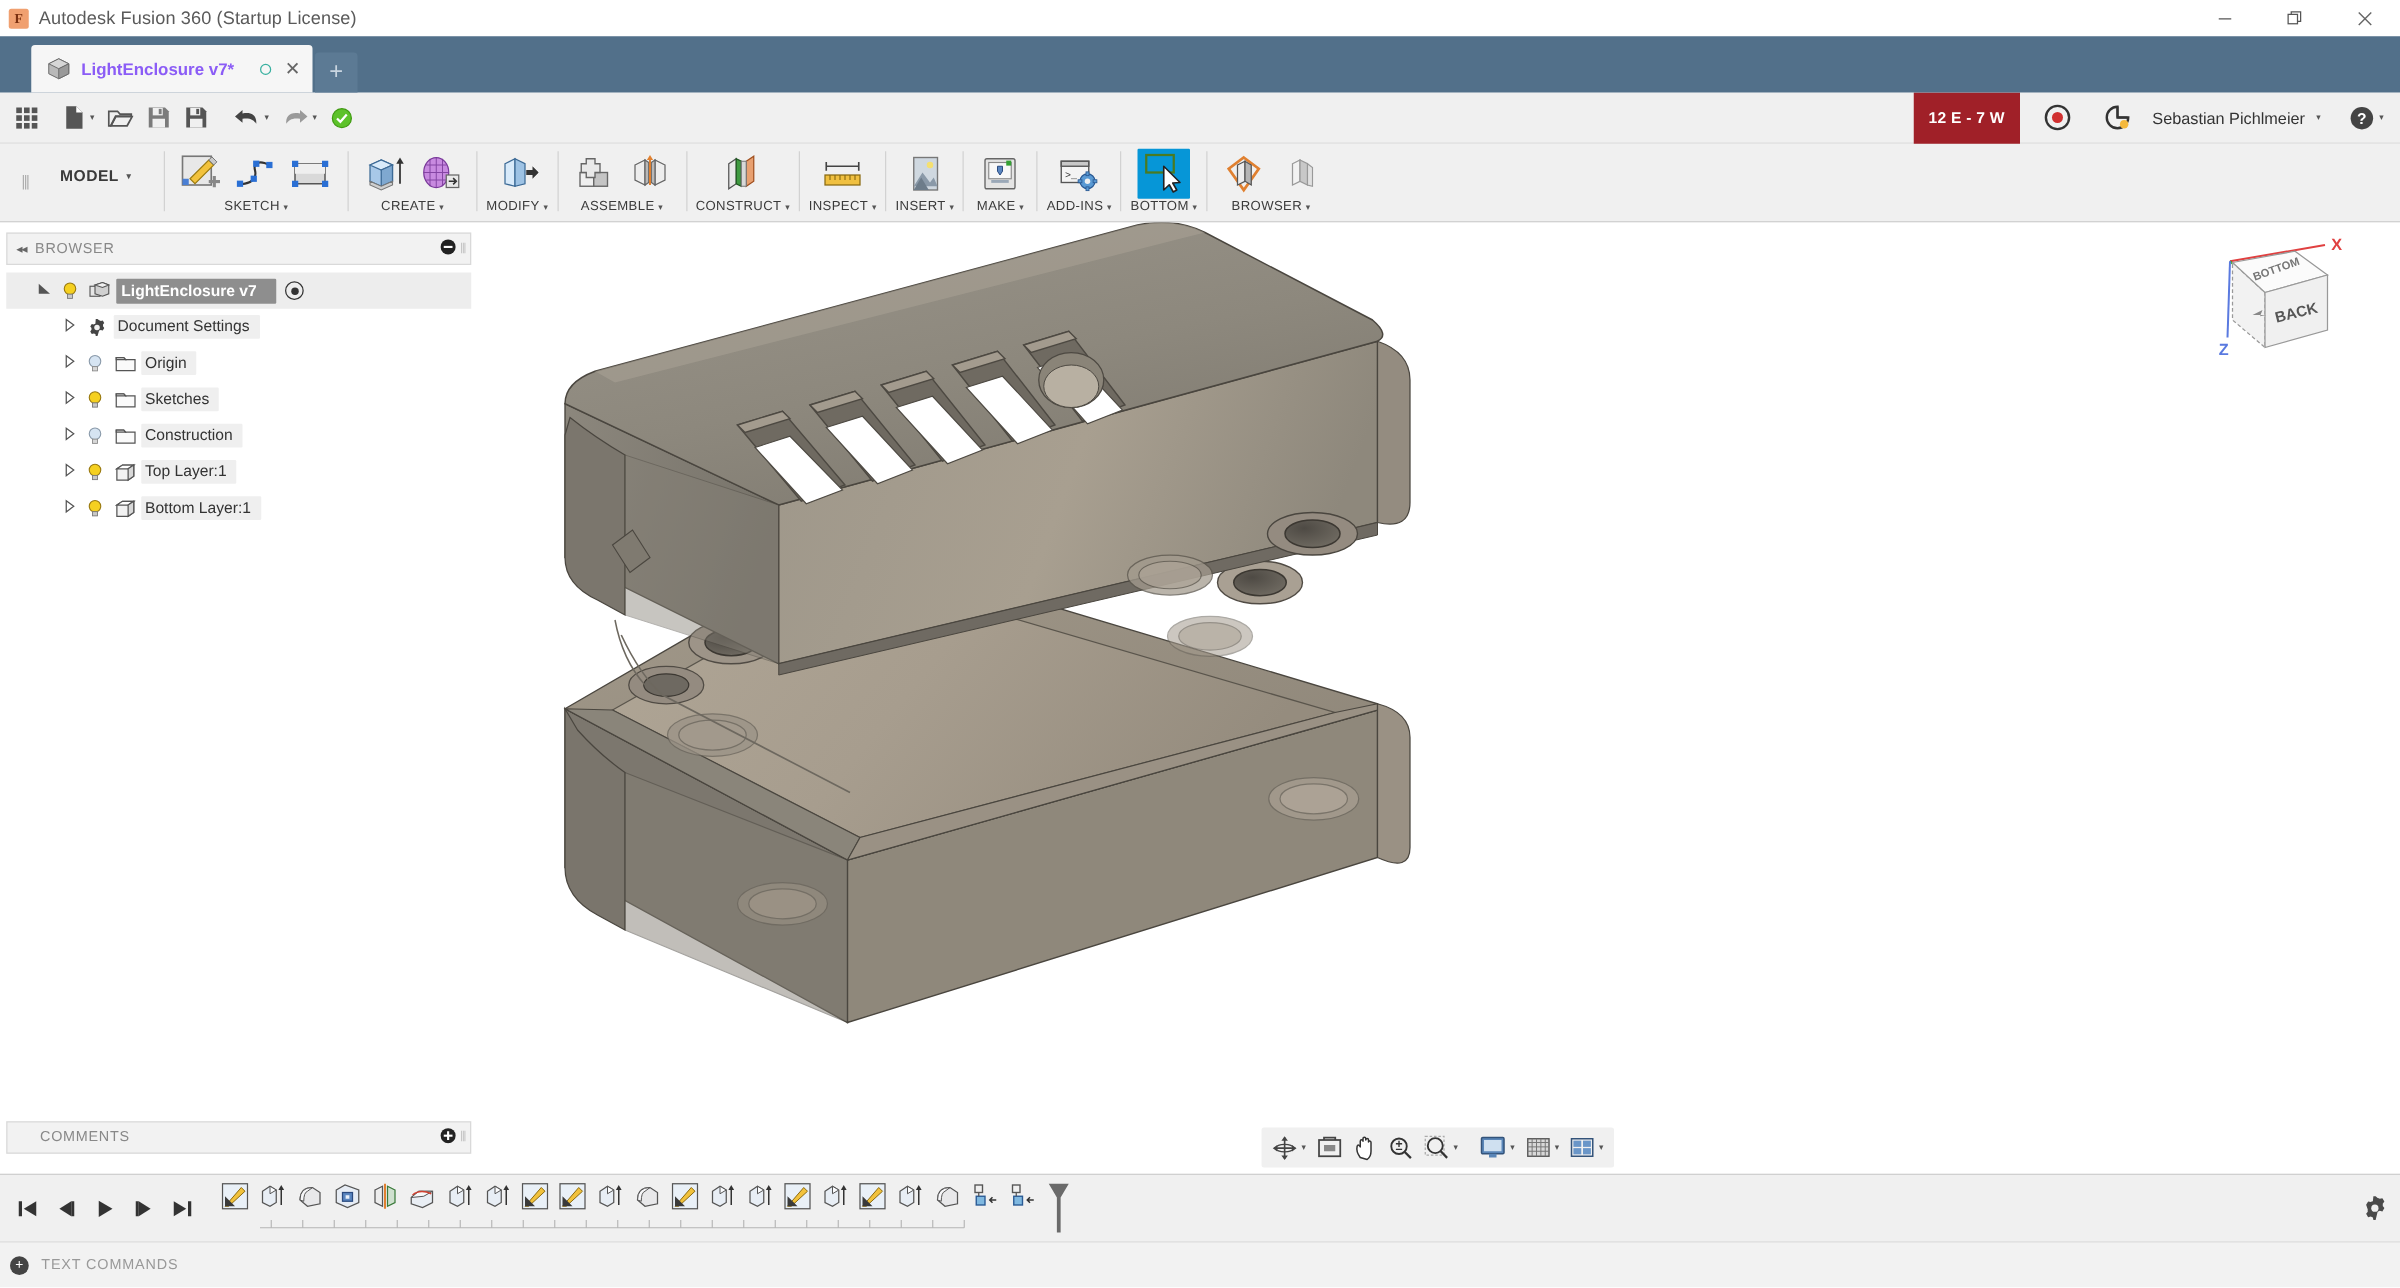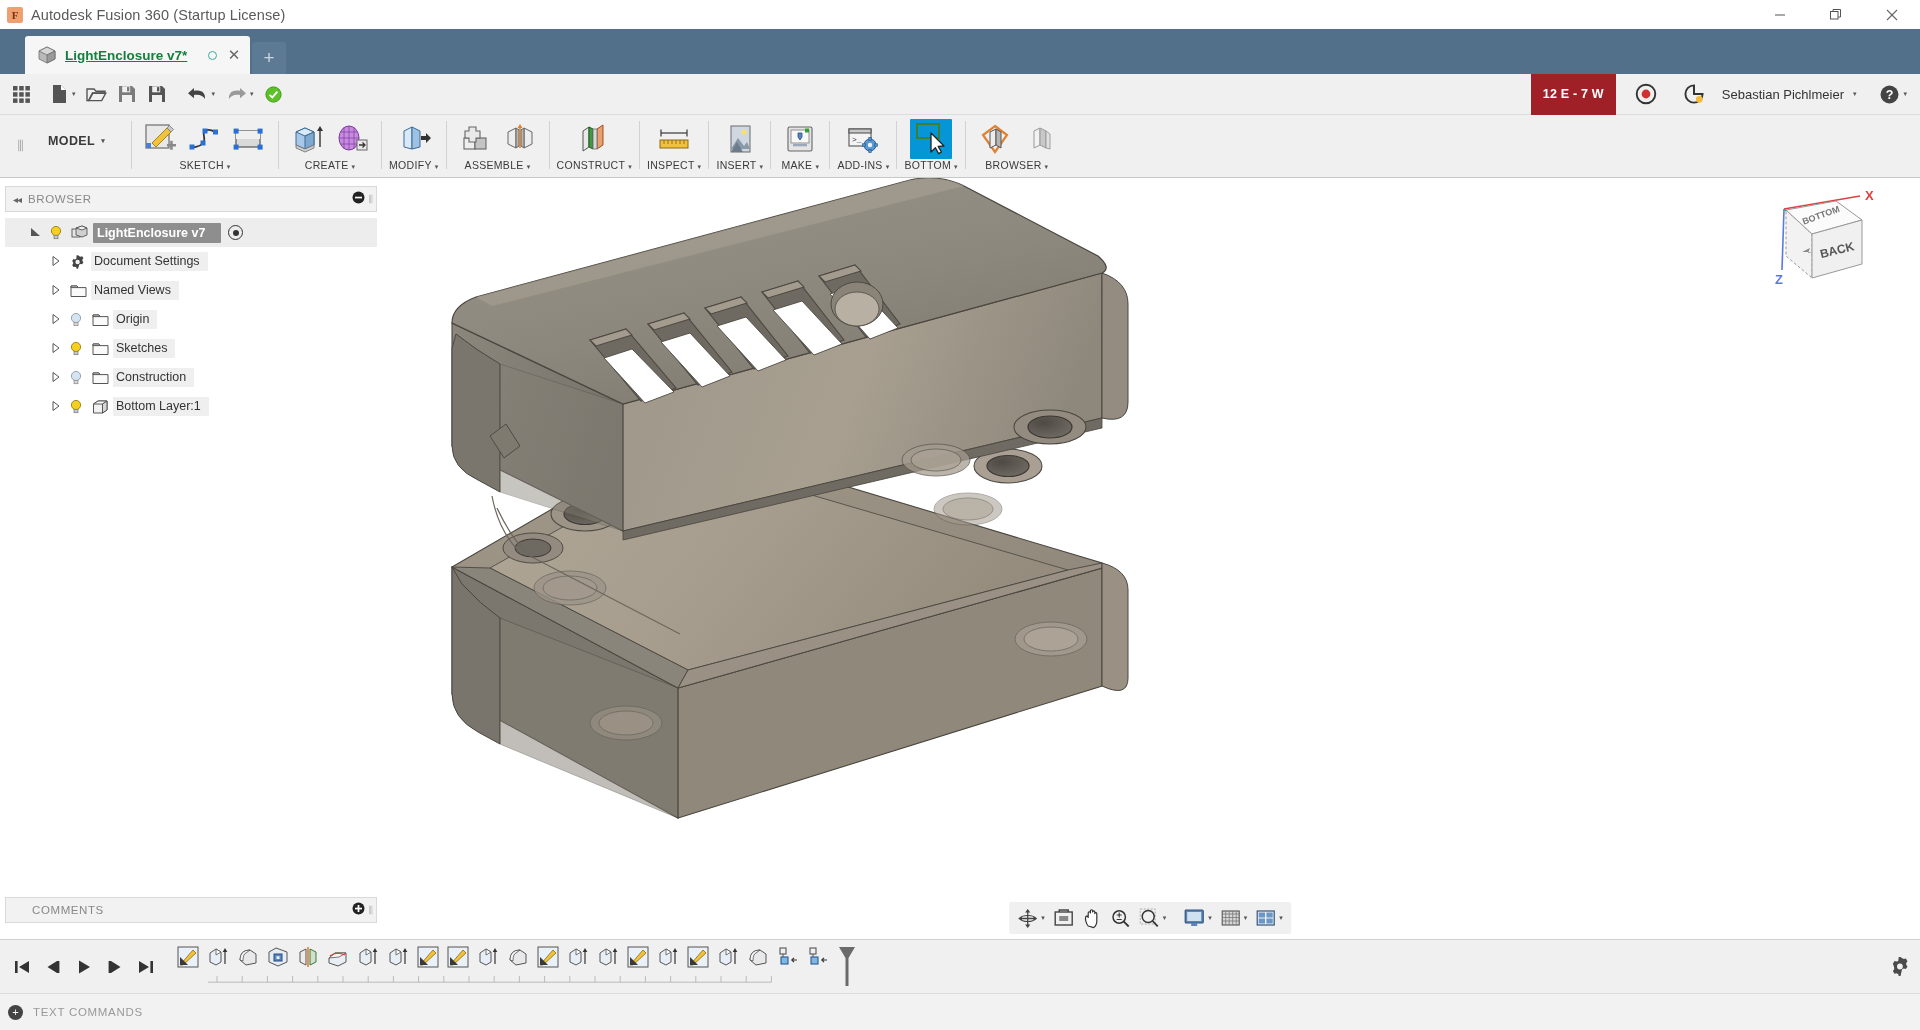--- a/index.html
+++ b/index.html
@@ -36,21 +36,21 @@
     padding-left: 25px; position: relative;
   }
   .doc-tab {
     height: 38px; background: #f6f6f6; display: flex; align-items: center;
     padding: 0 8px 0 12px; border-radius: 3px 3px 0 0; min-width: 225px;
     position: relative;
   }
   .tab-cube {
     width: 20px; height: 20px; margin-right: 8px; flex: none;
   }
-  .tab-label { font-size: 13.5px; font-weight: bold; color: #15803d; flex: 1; text-decoration: underline; }
+  .tab-label { font-size: 13.5px; font-weight: bold; color: #8b5cf6; flex: 1; }
   .tab-dot {
     width: 9px; height: 9px; border-radius: 50%; border: 1.6px solid #38b0a0;
     margin-right: 9px; flex: none;
   }
   .tab-close { font-size: 15px; color: #666; width: 16px; text-align: center; }
   .tab-add {
     width: 34px; height: 32px; display: flex; align-items: center;
     justify-content: center; color: #c9d5e0; font-size: 19px;
     background: #5c7a94; border-radius: 3px 3px 0 0; margin-left: 2px;
   }
@@ -658,98 +658,105 @@
           </span>
           <span class="tw-icon">
             <svg width="16" height="16" viewBox="0 0 16 16">
               <path d="M8 1.2 l1.3 1 a5 5 0 0 1 1.3 .5 l1.6 -.4 l1.2 2 l-1 1.3 a5 5 0 0 1 0 1.4 l1 1.3 l-1.2 2 l-1.6 -.4 a5 5 0 0 1 -1.3 .5 L8 14.8 H6.6 l-.3 -1.6 a5 5 0 0 1 -1.3 -.5 l-1.6 .4 l-1.2 -2 l1 -1.3 a5 5 0 0 1 0 -1.4 l-1 -1.3 l1.2 -2 l1.6 .4 a5 5 0 0 1 1.3 -.5 L6.6 1.2 Z" fill="#444"></path>
               <circle cx="7.6" cy="8" r="2.2" fill="#f2f2f2"></circle>
             </svg>
           </span>
           <span class="tw-text">Document Settings</span>
         </div>
 
+
         <div class="tree-row" style="padding-left:42px">
           <span class="tw-arrow">
             <svg width="12" height="12" viewBox="0 0 12 12">
                 <path d="M3 1.5 L9 6 L3 10.5 Z" fill="none" stroke="#555" stroke-width="1"></path>
               </svg>
           </span>
+          <span class="bulb">
+            <svg width="14" height="16" viewBox="0 0 14 16">
+              <circle cx="7" cy="6" r="4.6" fill="#d6e4f2" stroke="#8a9aaa" stroke-width="0.9"></circle>
+              <rect x="5" y="10.3" width="4" height="3.4" fill="#d8d8d8" stroke="#888" stroke-width="0.7"></rect>
+            </svg>
+          </span>
           <span class="tw-icon">
             <svg width="17" height="15" viewBox="0 0 17 15">
               <path d="M1 3 h6 l1.4 1.6 H16 V13.5 H1 Z" fill="#fafafa" stroke="#555" stroke-width="1"></path>
               <path d="M1 3 h6 l1.4 1.6 H1 Z" fill="#e0e0e0" stroke="#555" stroke-width="1"></path>
             </svg>
           </span>
-          <span class="tw-text">Named Views</span>
+          <span class="tw-text">Origin</span>
         </div>
 
         <div class="tree-row" style="padding-left:42px">
           <span class="tw-arrow">
             <svg width="12" height="12" viewBox="0 0 12 12">
                 <path d="M3 1.5 L9 6 L3 10.5 Z" fill="none" stroke="#555" stroke-width="1"></path>
               </svg>
           </span>
           <span class="bulb">
             <svg width="14" height="16" viewBox="0 0 14 16">
-              <circle cx="7" cy="6" r="4.6" fill="#d6e4f2" stroke="#8a9aaa" stroke-width="0.9"></circle>
-              <rect x="5" y="10.3" width="4" height="3.4" fill="#d8d8d8" stroke="#888" stroke-width="0.7"></rect>
+              <circle cx="7" cy="6" r="4.6" fill="#f5d020" stroke="#9a7a10" stroke-width="0.9"></circle>
+              <rect x="5" y="10.3" width="4" height="3.4" fill="#c8c8c8" stroke="#777" stroke-width="0.7"></rect>
             </svg>
           </span>
           <span class="tw-icon">
             <svg width="17" height="15" viewBox="0 0 17 15">
               <path d="M1 3 h6 l1.4 1.6 H16 V13.5 H1 Z" fill="#fafafa" stroke="#555" stroke-width="1"></path>
               <path d="M1 3 h6 l1.4 1.6 H1 Z" fill="#e0e0e0" stroke="#555" stroke-width="1"></path>
             </svg>
           </span>
-          <span class="tw-text">Origin</span>
+          <span class="tw-text">Sketches</span>
         </div>
 
         <div class="tree-row" style="padding-left:42px">
           <span class="tw-arrow">
             <svg width="12" height="12" viewBox="0 0 12 12">
                 <path d="M3 1.5 L9 6 L3 10.5 Z" fill="none" stroke="#555" stroke-width="1"></path>
               </svg>
           </span>
           <span class="bulb">
             <svg width="14" height="16" viewBox="0 0 14 16">
-              <circle cx="7" cy="6" r="4.6" fill="#f5d020" stroke="#9a7a10" stroke-width="0.9"></circle>
-              <rect x="5" y="10.3" width="4" height="3.4" fill="#c8c8c8" stroke="#777" stroke-width="0.7"></rect>
+              <circle cx="7" cy="6" r="4.6" fill="#d6e4f2" stroke="#8a9aaa" stroke-width="0.9"></circle>
+              <rect x="5" y="10.3" width="4" height="3.4" fill="#d8d8d8" stroke="#888" stroke-width="0.7"></rect>
             </svg>
           </span>
           <span class="tw-icon">
             <svg width="17" height="15" viewBox="0 0 17 15">
               <path d="M1 3 h6 l1.4 1.6 H16 V13.5 H1 Z" fill="#fafafa" stroke="#555" stroke-width="1"></path>
               <path d="M1 3 h6 l1.4 1.6 H1 Z" fill="#e0e0e0" stroke="#555" stroke-width="1"></path>
             </svg>
           </span>
-          <span class="tw-text">Sketches</span>
+          <span class="tw-text">Construction</span>
         </div>
 
         <div class="tree-row" style="padding-left:42px">
           <span class="tw-arrow">
             <svg width="12" height="12" viewBox="0 0 12 12">
                 <path d="M3 1.5 L9 6 L3 10.5 Z" fill="none" stroke="#555" stroke-width="1"></path>
               </svg>
           </span>
           <span class="bulb">
             <svg width="14" height="16" viewBox="0 0 14 16">
-              <circle cx="7" cy="6" r="4.6" fill="#d6e4f2" stroke="#8a9aaa" stroke-width="0.9"></circle>
-              <rect x="5" y="10.3" width="4" height="3.4" fill="#d8d8d8" stroke="#888" stroke-width="0.7"></rect>
+              <circle cx="7" cy="6" r="4.6" fill="#f5d020" stroke="#9a7a10" stroke-width="0.9"></circle>
+              <rect x="5" y="10.3" width="4" height="3.4" fill="#c8c8c8" stroke="#777" stroke-width="0.7"></rect>
             </svg>
           </span>
           <span class="tw-icon">
-            <svg width="17" height="15" viewBox="0 0 17 15">
-              <path d="M1 3 h6 l1.4 1.6 H16 V13.5 H1 Z" fill="#fafafa" stroke="#555" stroke-width="1"></path>
-              <path d="M1 3 h6 l1.4 1.6 H1 Z" fill="#e0e0e0" stroke="#555" stroke-width="1"></path>
-            </svg>
-          </span>
-          <span class="tw-text">Construction</span>
-        </div>
-
+            <svg width="17" height="16" viewBox="0 0 17 16">
+              <path d="M1.5 5 L6 2 H15 V11 L10.5 14 H1.5 Z" fill="#f2f2f2" stroke="#555" stroke-width="1"></path>
+              <path d="M1.5 5 L6 2 H15 L10.5 5 Z" fill="#ffffff" stroke="#555" stroke-width="1"></path>
+              <path d="M10.5 5 L15 2 V11 L10.5 14 Z" fill="#d8d8d8" stroke="#555" stroke-width="1"></path>
+            </svg>
+          </span>
+          <span class="tw-text">Top Layer:1</span>
+        </div>
 
         <div class="tree-row" style="padding-left:42px">
           <span class="tw-arrow">
             <svg width="12" height="12" viewBox="0 0 12 12">
                 <path d="M3 1.5 L9 6 L3 10.5 Z" fill="none" stroke="#555" stroke-width="1"></path>
               </svg>
           </span>
           <span class="bulb">
             <svg width="14" height="16" viewBox="0 0 14 16">
               <circle cx="7" cy="6" r="4.6" fill="#f5d020" stroke="#9a7a10" stroke-width="0.9"></circle>

